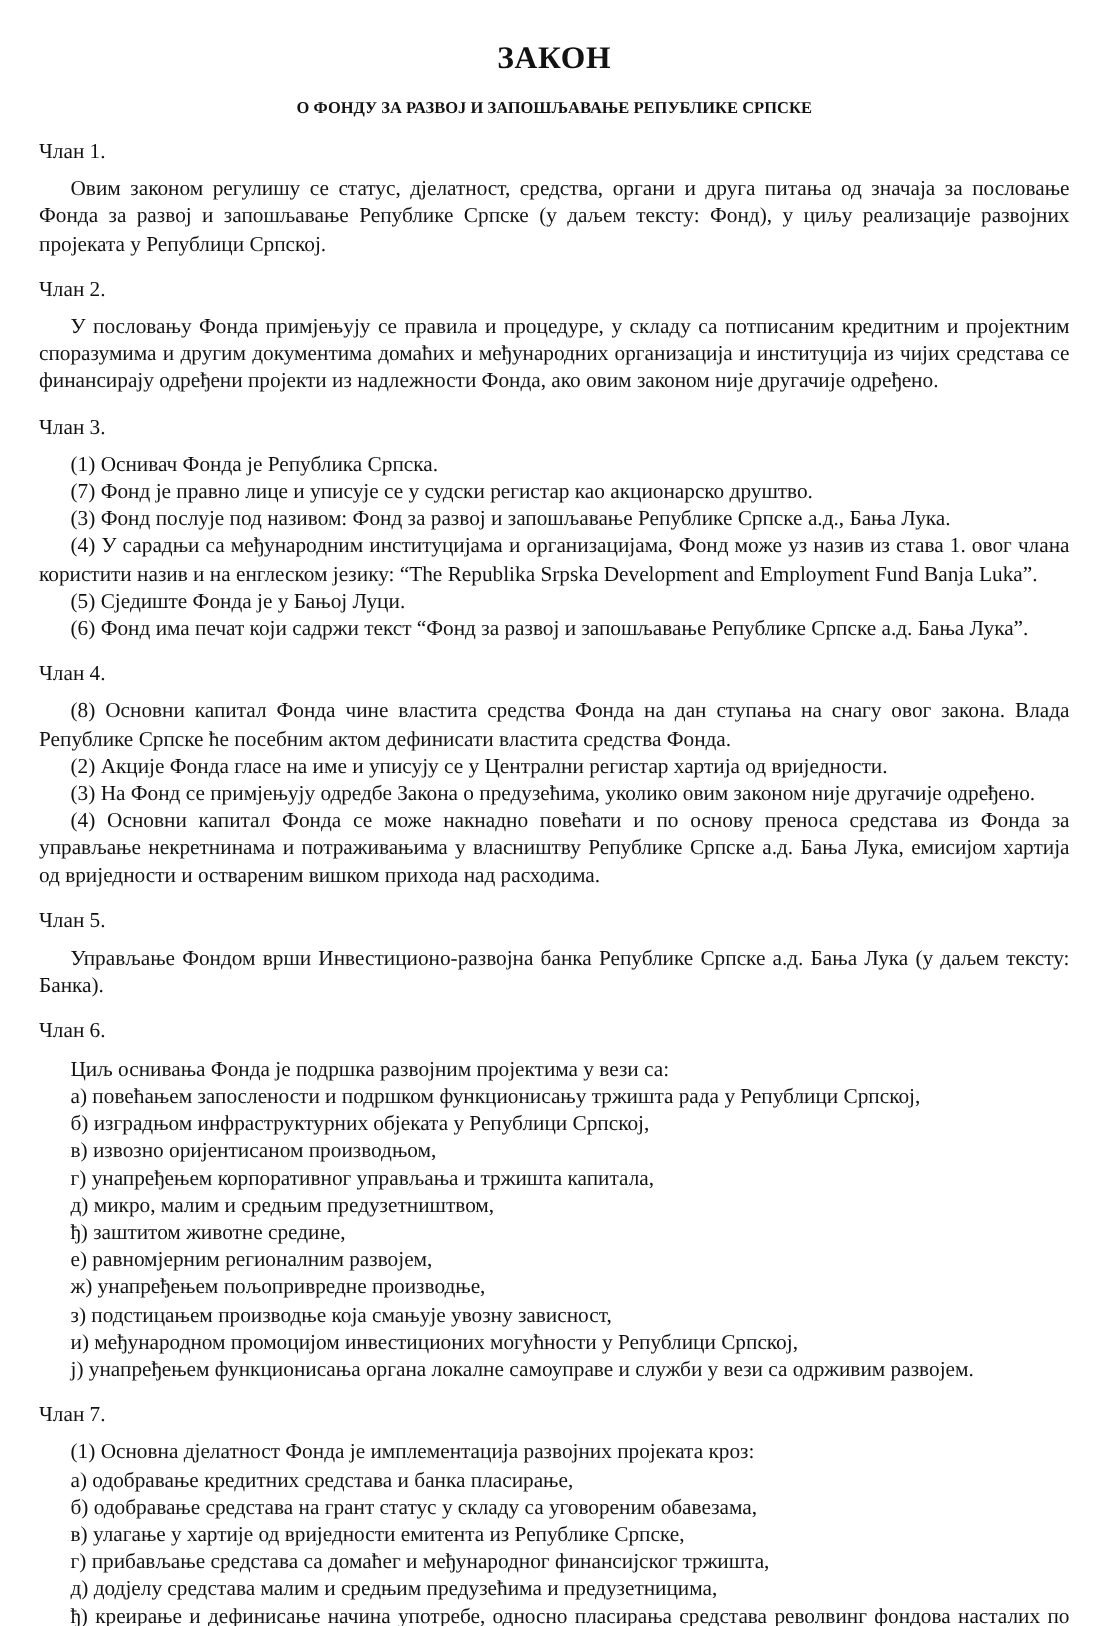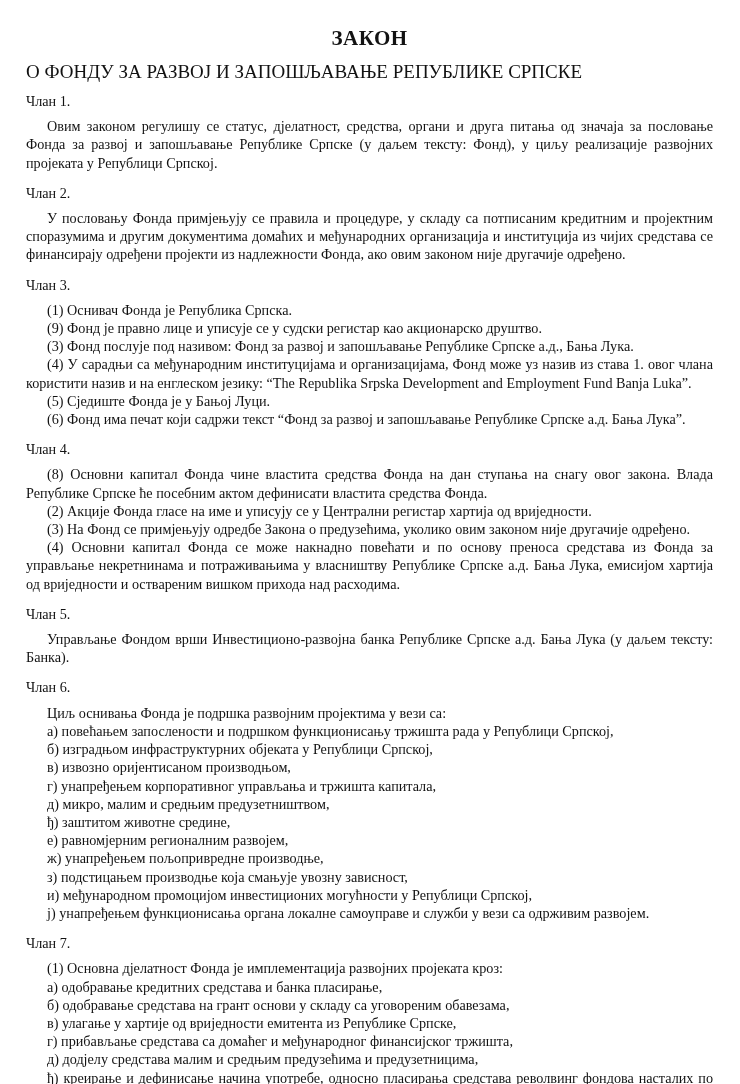--- a/index.html
+++ b/index.html
@@ -23,23 +23,23 @@
   }
   .doc-title {
     text-align: center;
     font-weight: bold;
     font-size: 21px;
     line-height: 24px;
     margin: 0 0 14px 0;
     letter-spacing: 0.5px;
   }
   .doc-subtitle {
-    text-align: left;
-    font-weight: normal;
-    font-size: 19px;
+    text-align: center;
+    font-weight: bold;
+    font-size: 11px;
     line-height: 16px;
     margin: 0;
   }
   .article-heading {
     font-weight: normal;
     font-size: 14.2px;
     margin: 12px 0 7px 0;
   }
   .para {
     text-align: justify;
@@ -54,21 +54,21 @@
 <div class="page">
   <h1 class="doc-title">ЗАКОН</h1>
   <h2 class="doc-subtitle">О ФОНДУ ЗА РАЗВОЈ И ЗАПОШЉАВАЊЕ РЕПУБЛИКЕ СРПСКЕ</h2>
   <div>
       <div class="article-heading">Члан 1.</div>
       <p class="para">Овим законом регулишу се статус, дјелатност, средства, органи и друга питања од значаја за пословање Фонда за развој и запошљавање Републике Српске (у даљем тексту: Фонд), у циљу реализације развојних пројеката у Републици Српској.</p>
       <div class="article-heading">Члан 2.</div>
       <p class="para">У пословању Фонда примјењују се правила и процедуре, у складу са потписаним кредитним и пројектним споразумима и другим документима домаћих и међународних организација и институција из чијих средстава се финансирају одређени пројекти из надлежности Фонда, ако овим законом није другачије одређено.</p>
       <div class="article-heading">Члан 3.</div>
       <p class="para">(1) Оснивач Фонда је Република Српска.</p>
-      <p class="para">(9) Фонд је правно лице и уписује се у судски регистар као акционарско друштво.</p>
+      <p class="para">(7) Фонд је правно лице и уписује се у судски регистар као акционарско друштво.</p>
       <p class="para">(3) Фонд послује под називом: Фонд за развој и запошљавање Републике Српске а.д., Бања Лука.</p>
       <p class="para">(4) У сарадњи са међународним институцијама и организацијама, Фонд може уз назив из става 1. овог члана користити назив и на енглеском језику: “The Republika Srpska Development and Employment Fund Banja Luka”.</p>
       <p class="para">(5) Сједиште Фонда је у Бањој Луци.</p>
       <p class="para">(6) Фонд има печат који садржи текст “Фонд за развој и запошљавање Републике Српске а.д. Бања Лука”.</p>
       <div class="article-heading">Члан 4.</div>
       <p class="para">(8) Основни капитал Фонда чине властита средства Фонда на дан ступања на снагу овог закона. Влада Републике Српске ће посебним актом дефинисати властита средства Фонда.</p>
       <p class="para">(2) Акције Фонда гласе на име и уписују се у Централни регистар хартија од вриједности.</p>
       <p class="para">(3) На Фонд се примјењују одредбе Закона о предузећима, уколико овим законом није другачије одређено.</p>
       <p class="para">(4) Основни капитал Фонда се може накнадно повећати и по основу преноса средстава из Фонда за управљање некретнинама и потраживањима у власништву Републике Српске а.д. Бања Лука, емисијом хартија од вриједности и оствареним вишком прихода над расходима.</p>
       <div class="article-heading">Члан 5.</div>
@@ -82,19 +82,19 @@
       <p class="para">д) микро, малим и средњим предузетништвом,</p>
       <p class="para">ђ) заштитом животне средине,</p>
       <p class="para">е) равномјерним регионалним развојем,</p>
       <p class="para">ж) унапређењем пољопривредне производње,</p>
       <p class="para">з) подстицањем производње која смањује увозну зависност,</p>
       <p class="para">и) међународном промоцијом инвестиционих могућности у Републици Српској,</p>
       <p class="para">ј) унапређењем функционисања органа локалне самоуправе и служби у вези са одрживим развојем.</p>
       <div class="article-heading">Члан 7.</div>
       <p class="para">(1) Основна дјелатност Фонда је имплементација развојних пројеката кроз:</p>
       <p class="para">а) одобравање кредитних средстава и банка пласирање,</p>
-      <p class="para">б) одобравање средстава на грант основи у складу са уговореним обавезама,</p>
+      <p class="para">б) одобравање средстава на грант статус у складу са уговореним обавезама,</p>
       <p class="para">в) улагање у хартије од вриједности емитента из Републике Српске,</p>
       <p class="para">г) прибављање средстава са домаћег и међународног финансијског тржишта,</p>
       <p class="para">д) додјелу средстава малим и средњим предузећима и предузетницима,</p>
       <p class="para">ђ) креирање и дефинисање начина употребе, односно пласирања средстава револвинг фондова насталих по основу пласираних кредитних средстава појединих пројеката,</p>
     </div>
 </div>
 
 </body></html>

